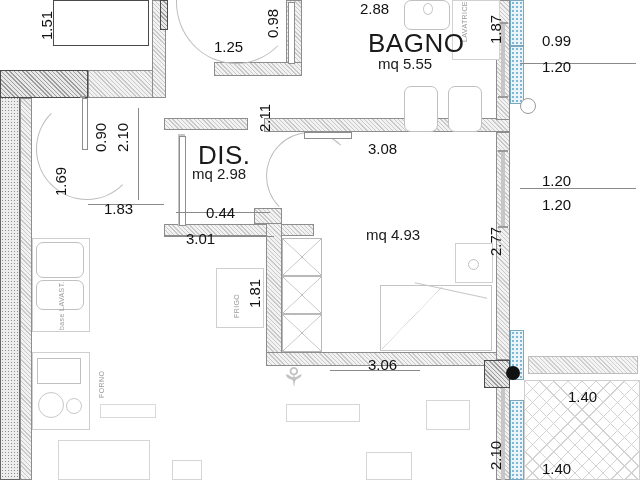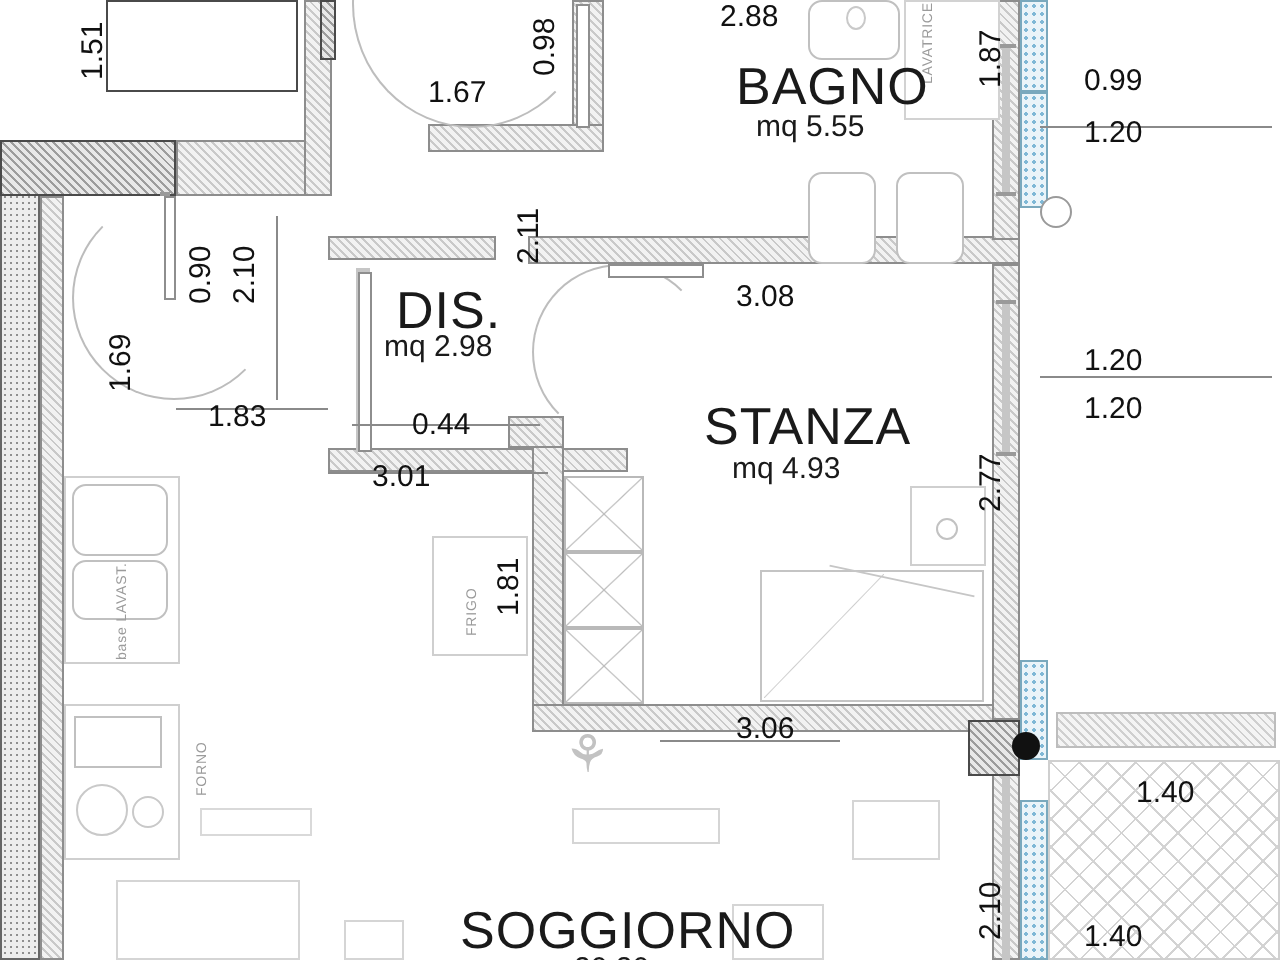--- a/index.html
+++ b/index.html
@@ -189,33 +189,31 @@
 
   <div id="titleblock">
   </div>
 
   <div class="rname" style="left:368px;top:28px;">BAGNO</div>
   <div class="rarea" style="left:378px;top:55px;">mq 5.55</div>
 
   <div class="rname" style="left:198px;top:140px;">DIS.</div>
   <div class="rarea" style="left:192px;top:165px;">mq 2.98</div>
 
-  <div class="rname" style="left:352px;top:198px;">STANZA</div>
   <div class="rarea" style="left:366px;top:226px;">mq 4.93</div>
 
-  <div class="rname" style="left:230px;top:450px;">SOGGIORNO</div>
   <div class="rarea" style="left:262px;top:476px;">mq 20.30</div>
 
   <div class="dim vert" style="left:38px;top:40px;">1.51</div>
   <div class="dim vert" style="left:52px;top:196px;">1.69</div>
   <div class="dim vert" style="left:92px;top:152px;">0.90</div>
   <div class="dim vert" style="left:114px;top:152px;">2.10</div>
   <div class="dim" style="left:104px;top:200px;">1.83</div>
 
-  <div class="dim" style="left:214px;top:38px;">1.67</div>
+  <div class="dim" style="left:214px;top:38px;">1.25</div>
   <div class="dim vert" style="left:264px;top:38px;">0.98</div>
   <div class="dim" style="left:360px;top:0px;">2.88</div>
   <div class="dim vert" style="left:487px;top:44px;">1.87</div>
 
   <div class="dim vert" style="left:256px;top:132px;">2.11</div>
   <div class="dim" style="left:206px;top:204px;">0.44</div>
   <div class="dim" style="left:186px;top:230px;">3.01</div>
   <div class="dim vert" style="left:246px;top:308px;">1.81</div>
 
   <div class="dim" style="left:368px;top:140px;">3.08</div>

